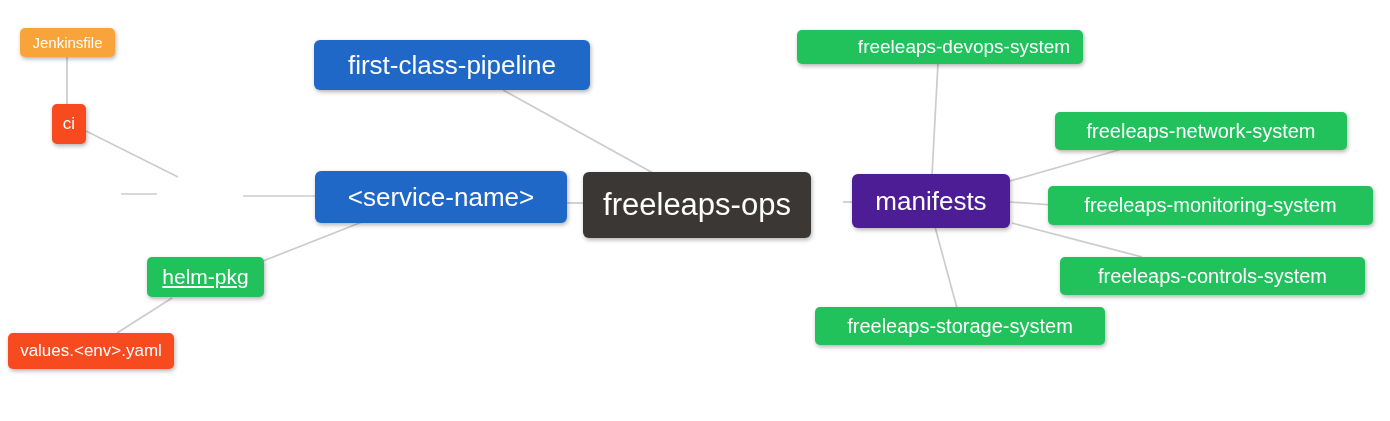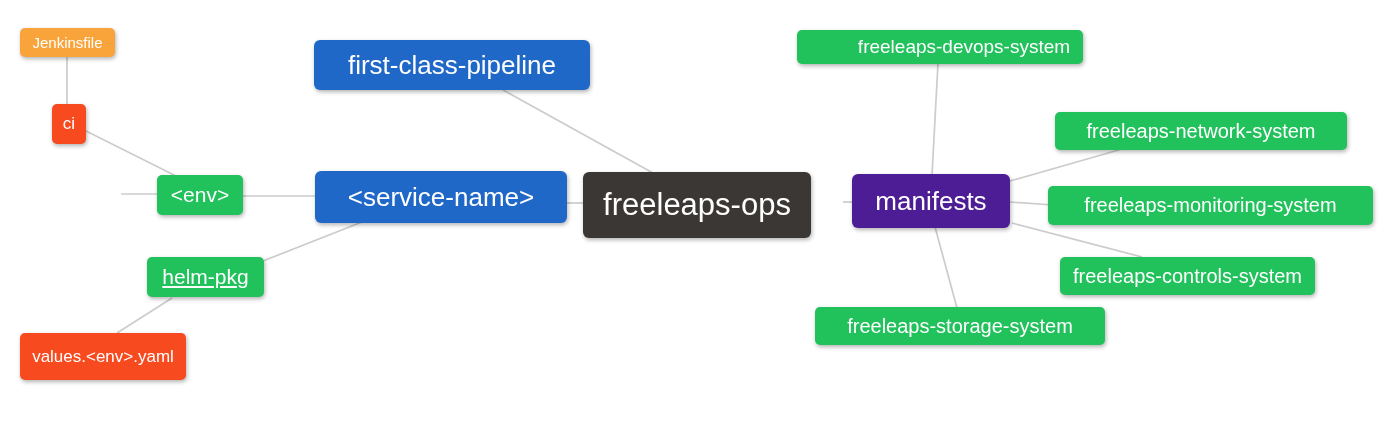--- a/index.html
+++ b/index.html
@@ -54,26 +54,25 @@
     <line class="edge" x1="843" y1="202" x2="854" y2="202" stroke-width="1.7" stroke="#cccccc"></line>
     <line class="edge" x1="932" y1="175" x2="938" y2="63" stroke-width="1.7" stroke="#cccccc"></line>
     <line class="edge" x1="1010" y1="181" x2="1122" y2="149" stroke-width="1.7" stroke="#cccccc"></line>
     <line class="edge" x1="1010" y1="202" x2="1053" y2="205" stroke-width="1.7" stroke="#cccccc"></line>
     <line class="edge" x1="1012" y1="223" x2="1142" y2="257" stroke-width="1.7" stroke="#cccccc"></line>
     <line class="edge" x1="935" y1="227" x2="957" y2="308" stroke-width="1.7" stroke="#cccccc"></line>
   </svg>
 
   <div class="node" style="left: 20px; top: 28px; width: 95px; height: 29px; font-size: 15px; background-color: rgb(249, 164, 59);">Jenkinsfile</div>
   <div class="node" style="left: 52px; top: 104px; width: 34px; height: 40px; font-size: 17px; background-color: rgb(247, 74, 31);">ci</div>
-  <div class="node" style="left: 157px; top: 175px; width: 86px; height: 40px; font-size: 21px; background-color: rgb(33, 193, 92);">&lt;env&gt;</div>
   <div class="node" style="left: 147px; top: 257px; width: 117px; height: 40px; font-size: 21px; background-color: rgb(33, 193, 92); text-decoration: underline;">helm-pkg</div>
-  <div class="node" style="left: 8px; top: 333px; width: 166px; height: 47px; font-size: 17px; background-color: rgb(247, 74, 31); margin-left: 12px;">values.&lt;env&gt;.yaml</div>
+  <div class="node" style="left: 8px; top: 333px; width: 166px; height: 36px; font-size: 17px; background-color: rgb(247, 74, 31);">values.&lt;env&gt;.yaml</div>
   <div class="node lg" style="left: 314px; top: 40px; width: 276px; height: 50px; font-size: 26px; background-color: rgb(32, 104, 200);">first-class-pipeline</div>
   <div class="node lg" style="left: 315px; top: 171px; width: 252px; height: 52px; font-size: 26px; background-color: rgb(32, 104, 200);">&lt;service-name&gt;</div>
   <div class="node lg" style="left: 583px; top: 172px; width: 228px; height: 66px; font-size: 31px; background-color: rgb(59, 55, 52);">freeleaps-ops</div>
   <div class="node lg" style="left: 852px; top: 174px; width: 158px; height: 54px; font-size: 26px; background-color: #4c1d95;">manifests</div>
   <div class="node" style="left: 797px; top: 30px; width: 286px; height: 34px; font-size: 19px; background-color: rgb(33, 193, 92); padding-left: 48px;">freeleaps-devops-system</div>
   <div class="node" style="left: 1055px; top: 112px; width: 292px; height: 38px; font-size: 20px; background-color: rgb(33, 193, 92);">freeleaps-network-system</div>
   <div class="node" style="left: 1048px; top: 186px; width: 325px; height: 39px; font-size: 20px; background-color: rgb(33, 193, 92);">freeleaps-monitoring-system</div>
-  <div class="node" style="left: 1060px; top: 257px; width: 255px; height: 38px; font-size: 20px; background-color: rgb(33, 193, 92);">freeleaps-controls-system</div>
+  <div class="node" style="left: 1060px; top: 257px; width: 305px; height: 38px; font-size: 20px; background-color: rgb(33, 193, 92);">freeleaps-controls-system</div>
   <div class="node" style="left: 815px; top: 307px; width: 290px; height: 38px; font-size: 20px; background-color: rgb(33, 193, 92);">freeleaps-storage-system</div>
 
 </div>
 
 </body></html>

